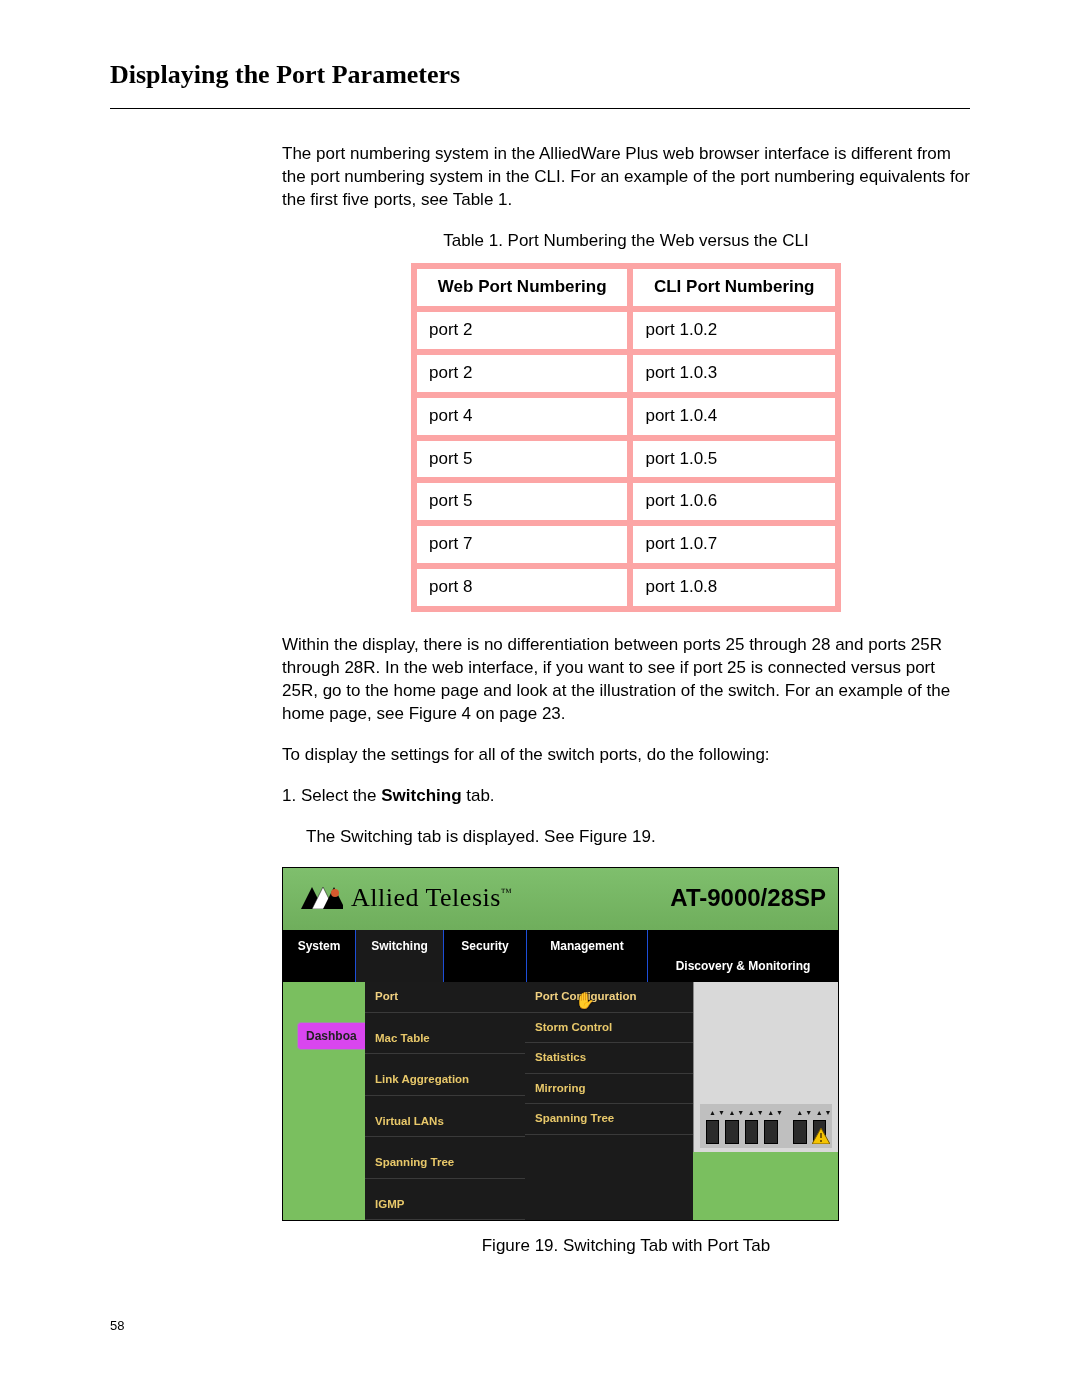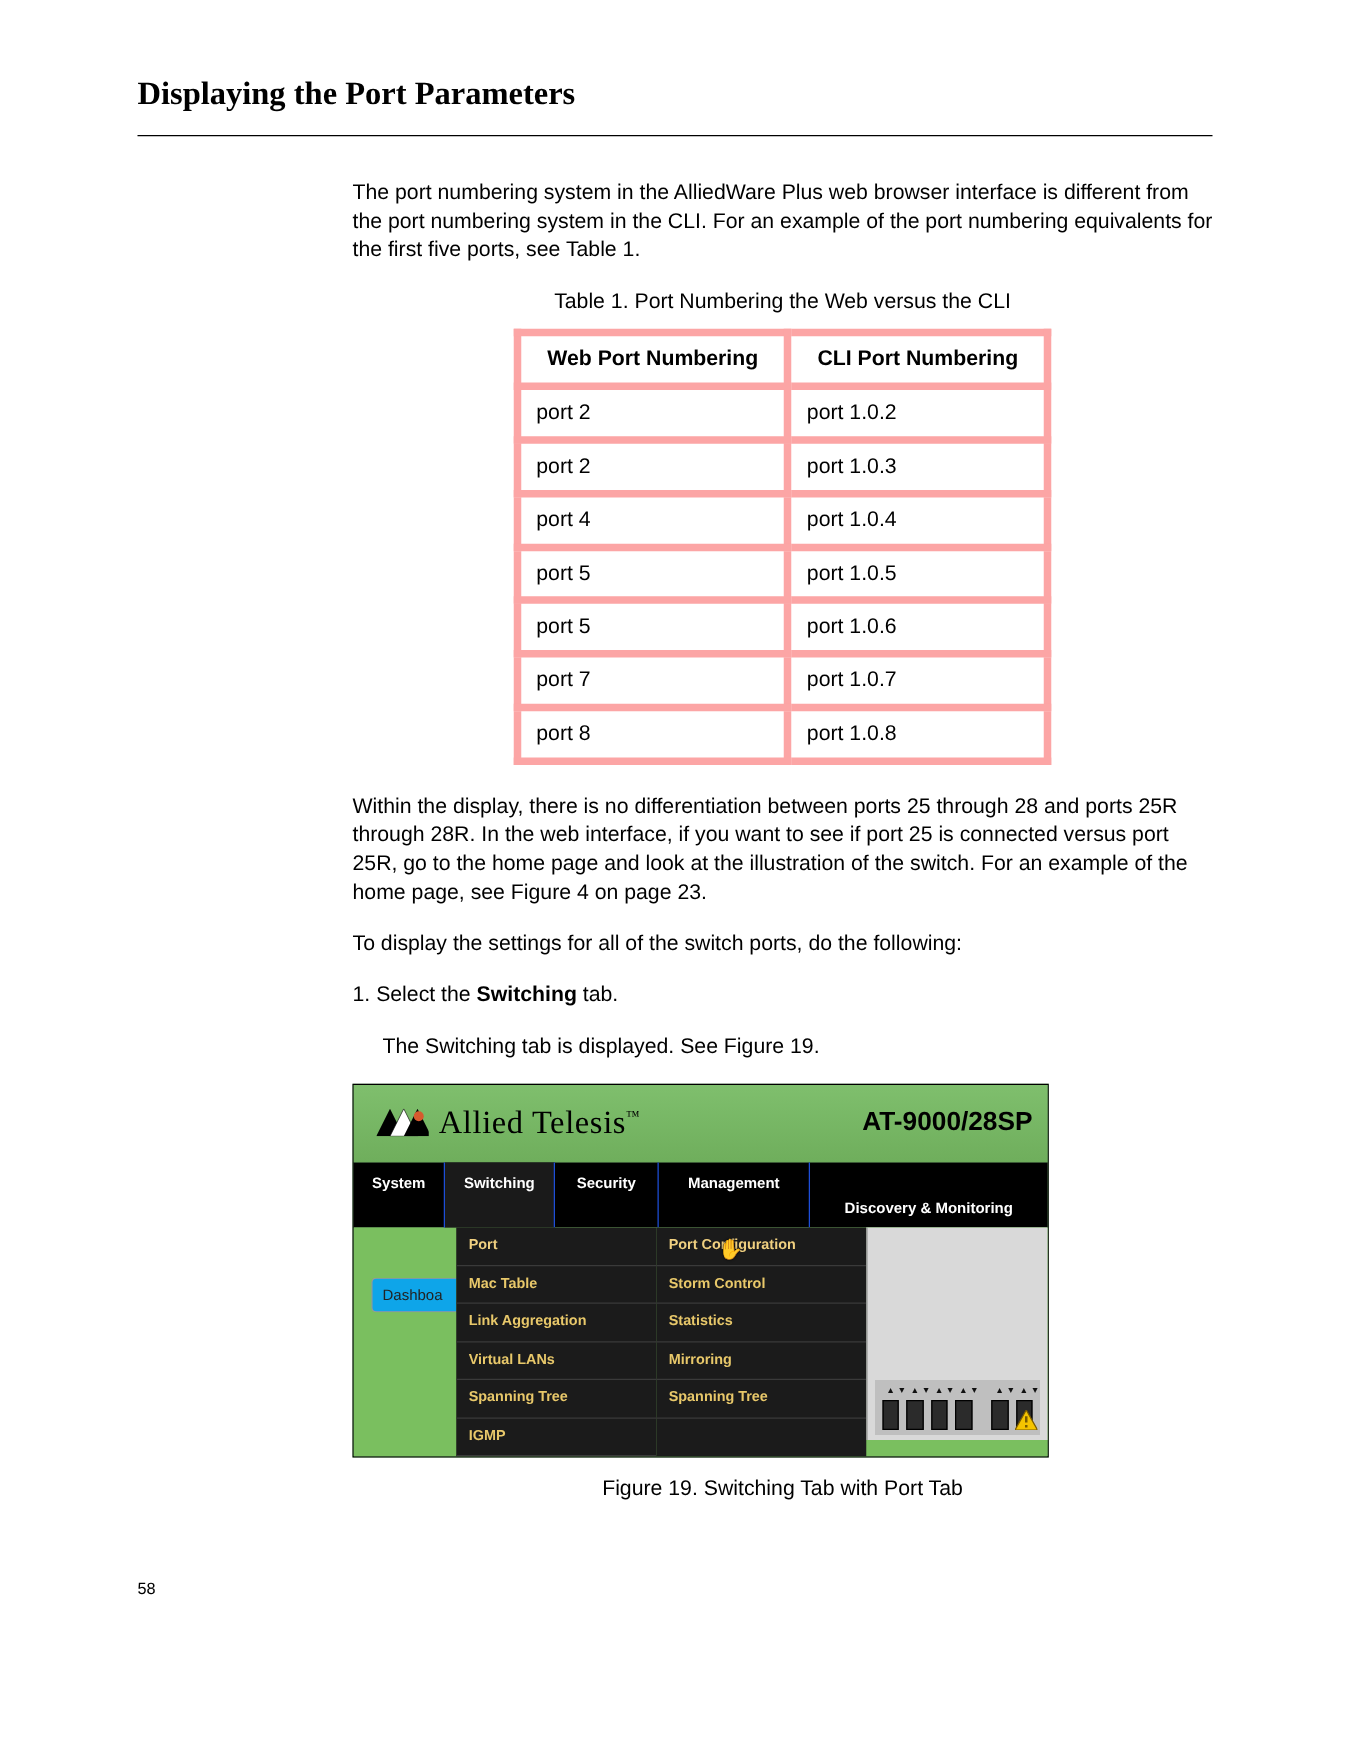--- a/index.html
+++ b/index.html
@@ -108,21 +108,21 @@
     color: #000;
     letter-spacing: 0.5px;
   }
   .brand-text .tm {
     font-size: 11px;
     vertical-align: super;
   }
   .model {
     font-family: Arial, sans-serif;
     font-weight: bold;
-    font-size: 21px;
+    font-size: 24px;
     color: #000;
   }
   .ui-tabs {
     display: flex;
     background: #000;
   }
   .ui-tab {
     color: #fff;
     font-size: 12px;
     font-weight: bold;
@@ -143,37 +143,37 @@
   }
   .ui-leftpad {
     width: 14px;
     background: #7ABF5F;
   }
   .dash-tab-wrap {
     width: 68px;
     padding-top: 40px;
   }
   .dash-tab {
-    background: #0ea5e9;
+    background: #d946ef;
     border: 1px solid #999;
     border-right: none;
     border-radius: 4px 0 0 4px;
     font-size: 12px;
-    font-weight: normal;
+    font-weight: bold;
     color: #222;
     padding: 5px 4px 5px 8px;
     overflow: hidden;
     white-space: nowrap;
   }
   .menu-col {
     background: #1b1b1b;
     display: flex;
     flex-direction: column;
   }
-  .menu-col.left  { width: 160px; }
+  .menu-col.left  { width: 160px; gap: 11px; }
   .menu-col.right { width: 168px; margin-left: 0; }
   .menu-item {
     color: #e8c86a;
     font-size: 11.5px;
     font-weight: bold;
     padding: 7px 10px;
     border-bottom: 1px solid #3a3a3a;
     white-space: nowrap;
   }
   .menu-col.left .menu-item:first-child,

